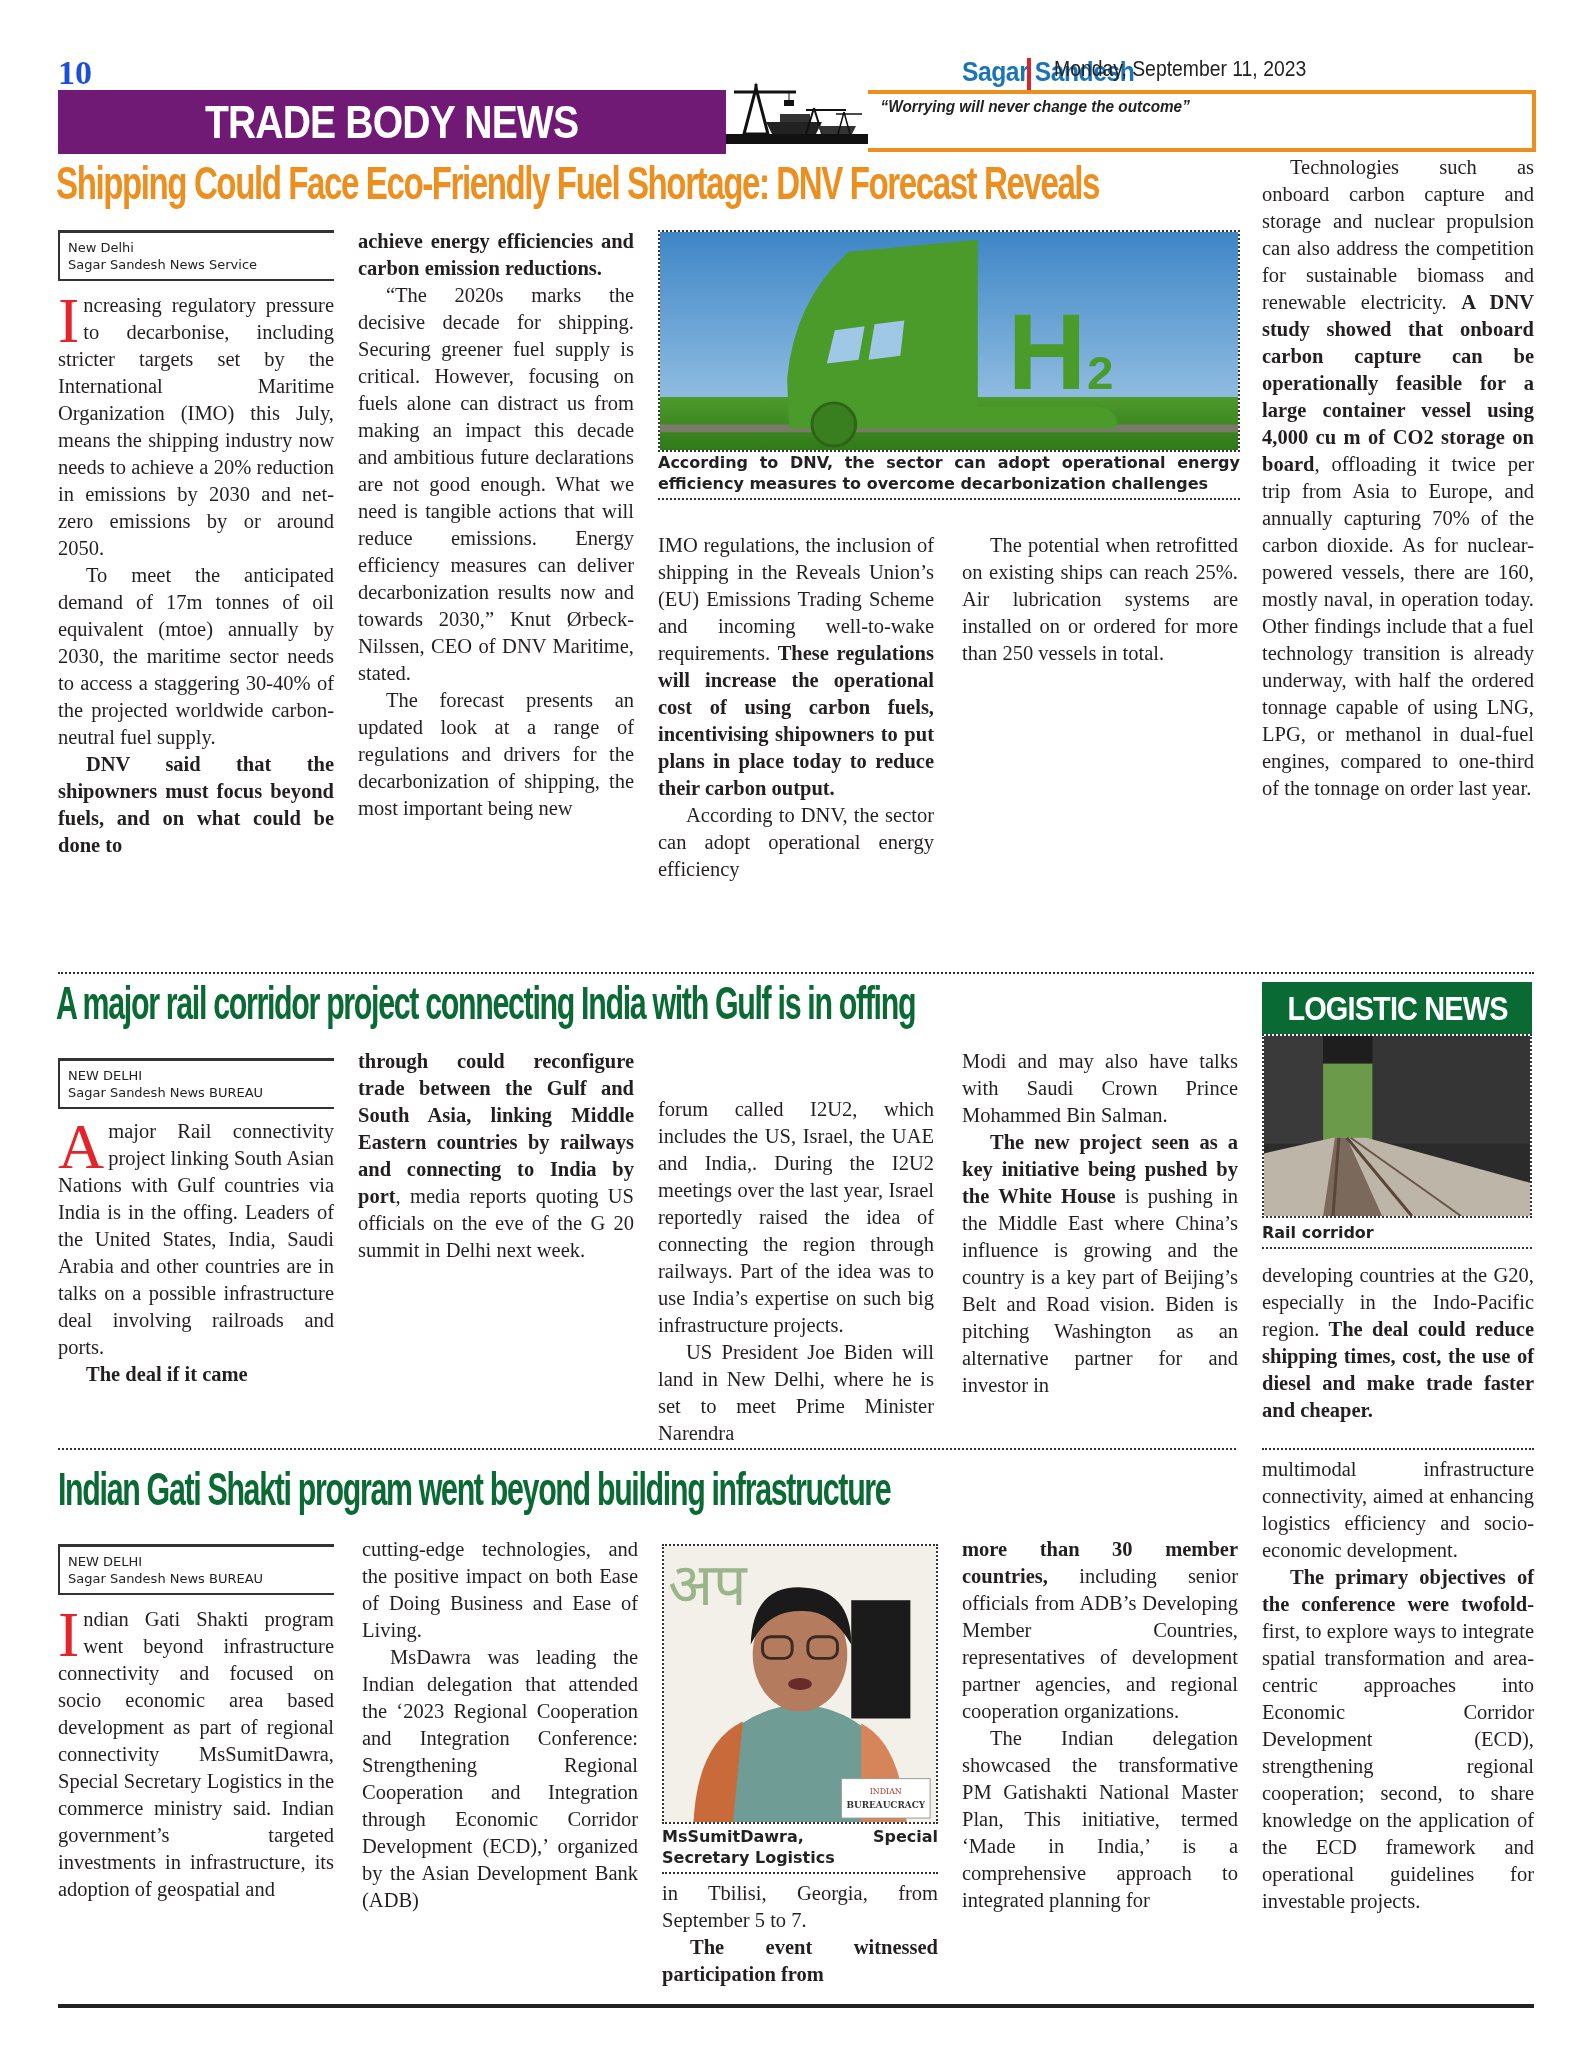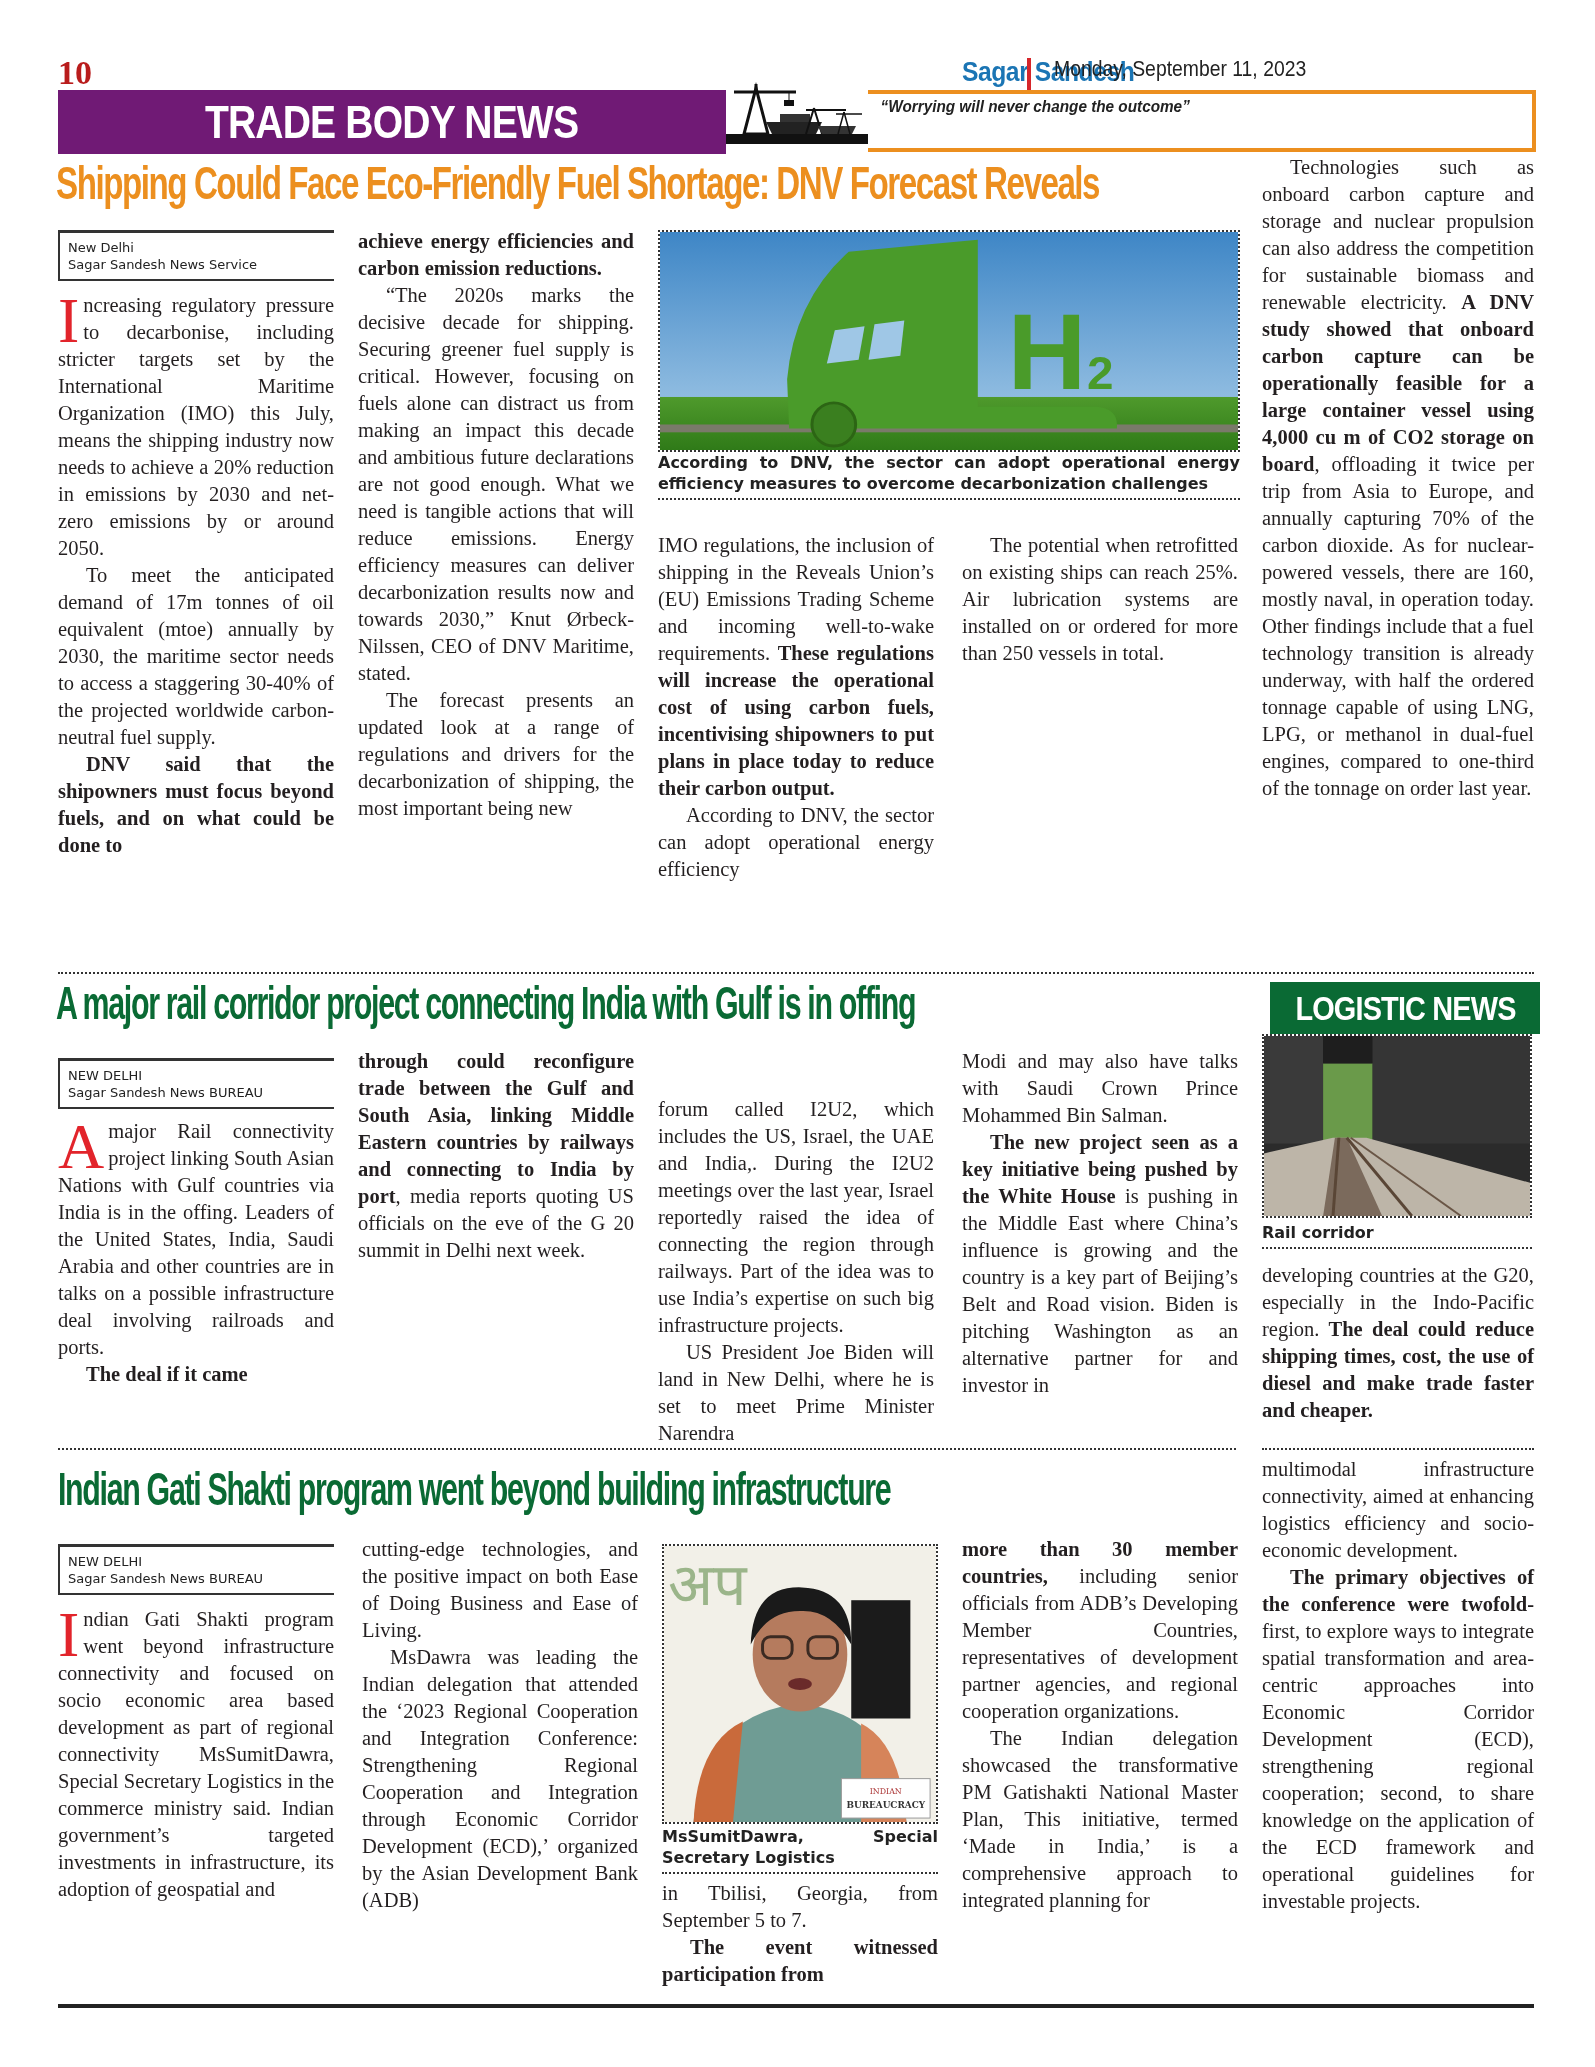--- a/index.html
+++ b/index.html
@@ -1,20 +1,20 @@
 <!DOCTYPE html>
 <html><head>
 <meta charset="utf-8">
 <style>
   * { box-sizing: border-box; margin: 0; padding: 0; }
   html, body { width: 1595px; height: 2067px; background: #fff; overflow: hidden; }
   body { position: relative; font-family: "Liberation Serif", serif; color: #231f20; }
 
   .abs { position: absolute; }
-  .page-num { left: 58px; top: 54px; font-family: "Liberation Serif", serif; font-weight: bold; font-size: 34px; color: #b91c1c; }
+  .page-num { left: 58px; top: 54px; font-family: "Liberation Serif", serif; font-weight: bold; font-size: 34px; color: #1d4ed8; }
   .section-bar { left: 58px; top: 90px; width: 668px; height: 64px; background: #701a75; display: flex; align-items: center; justify-content: center; }
   .section-bar span { font-family: "Liberation Sans", sans-serif; font-weight: bold; font-size: 46px; color: #fff; letter-spacing: -1px; transform: scaleX(0.85); display: inline-block; }
   .port-art { left: 726px; top: 78px; width: 142px; height: 70px; }
   .masthead { left: 962px; top: 56px; font-family: "Liberation Sans", sans-serif; font-weight: bold; font-size: 28px; color: #1b75b4; letter-spacing: -0.5px; transform: scaleX(0.88); transform-origin: left; }
   .mast-sep { left: 1026px; top: 58px; width: 4px; height: 32px; background: #d6262b; }
   .mast-sep { left: 1027px; }
   .pub-date { left: 1054px; top: 56px; font-family: "Liberation Sans", sans-serif; font-size: 22px; color: #222; transform: scaleX(0.88); transform-origin: left; white-space: nowrap; }
   .quote-box { left: 868px; top: 90px; width: 668px; height: 62px; border: 4px solid #ec8f1f; border-left: none; }
   .quote-box span { display: block; padding: 3px 14px; font-family: "Liberation Sans", sans-serif; font-style: italic; font-weight: bold; font-size: 17px; color: #222; transform: scaleX(0.9); transform-origin: left; white-space: nowrap; }
 
@@ -28,21 +28,21 @@
   .col p { margin: 0; text-indent: 28px; }
   .col p.noindent { text-indent: 0; }
   .col b { font-weight: bold; }
   .drop { float: left; font-size: 64px; line-height: 50px; color: #e2242b; margin: 4px 4px 0 0; font-family: "Liberation Serif", serif; }
 
   .photo { position: absolute; border: 2px dotted #333; overflow: hidden; }
   .caption { position: absolute; font-family: "DejaVu Sans", sans-serif; font-weight: bold; font-size: 16px; line-height: 21px; text-align: justify; color: #222; border-bottom: 2px dotted #333; padding-bottom: 4px; }
   .dotrule { position: absolute; height: 0; border-top: 2px dotted #333; }
   .solidrule { position: absolute; height: 4px; background: #222; }
 
-  .logistic-bar { left: 1262px; top: 982px; width: 270px; height: 52px; background: #0a6a34; display: flex; align-items: center; justify-content: center; margin-left: 8px; }
+  .logistic-bar { left: 1262px; top: 982px; width: 270px; height: 52px; background: #0a6a34; display: flex; align-items: center; justify-content: center; }
   .logistic-bar span { font-family: "Liberation Sans", sans-serif; font-weight: bold; font-size: 34px; color: #fff; letter-spacing: -1px; transform: scaleX(0.85); display: inline-block; white-space: nowrap; }
 </style>
 </head>
 <body>
 
 <div class="abs page-num">10</div>
 <div class="abs section-bar">
   <span>TRADE BODY NEWS</span>
 </div>
 <svg class="abs port-art" viewBox="0 0 142 70">

